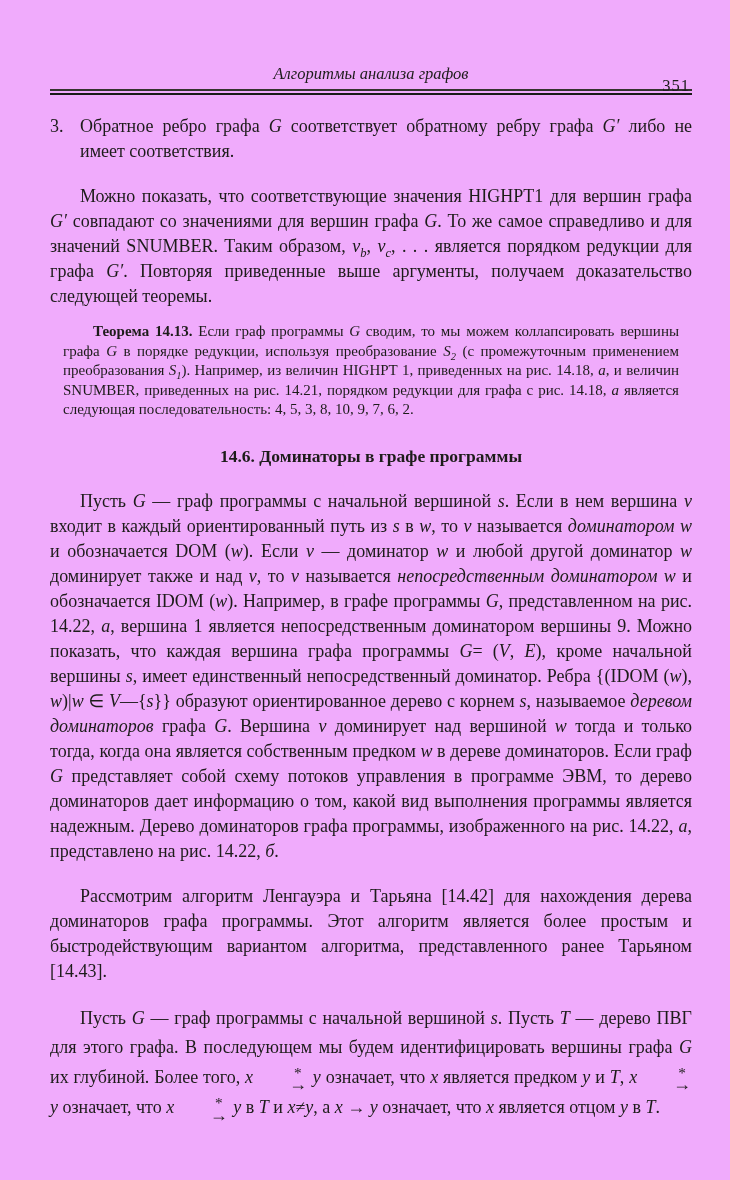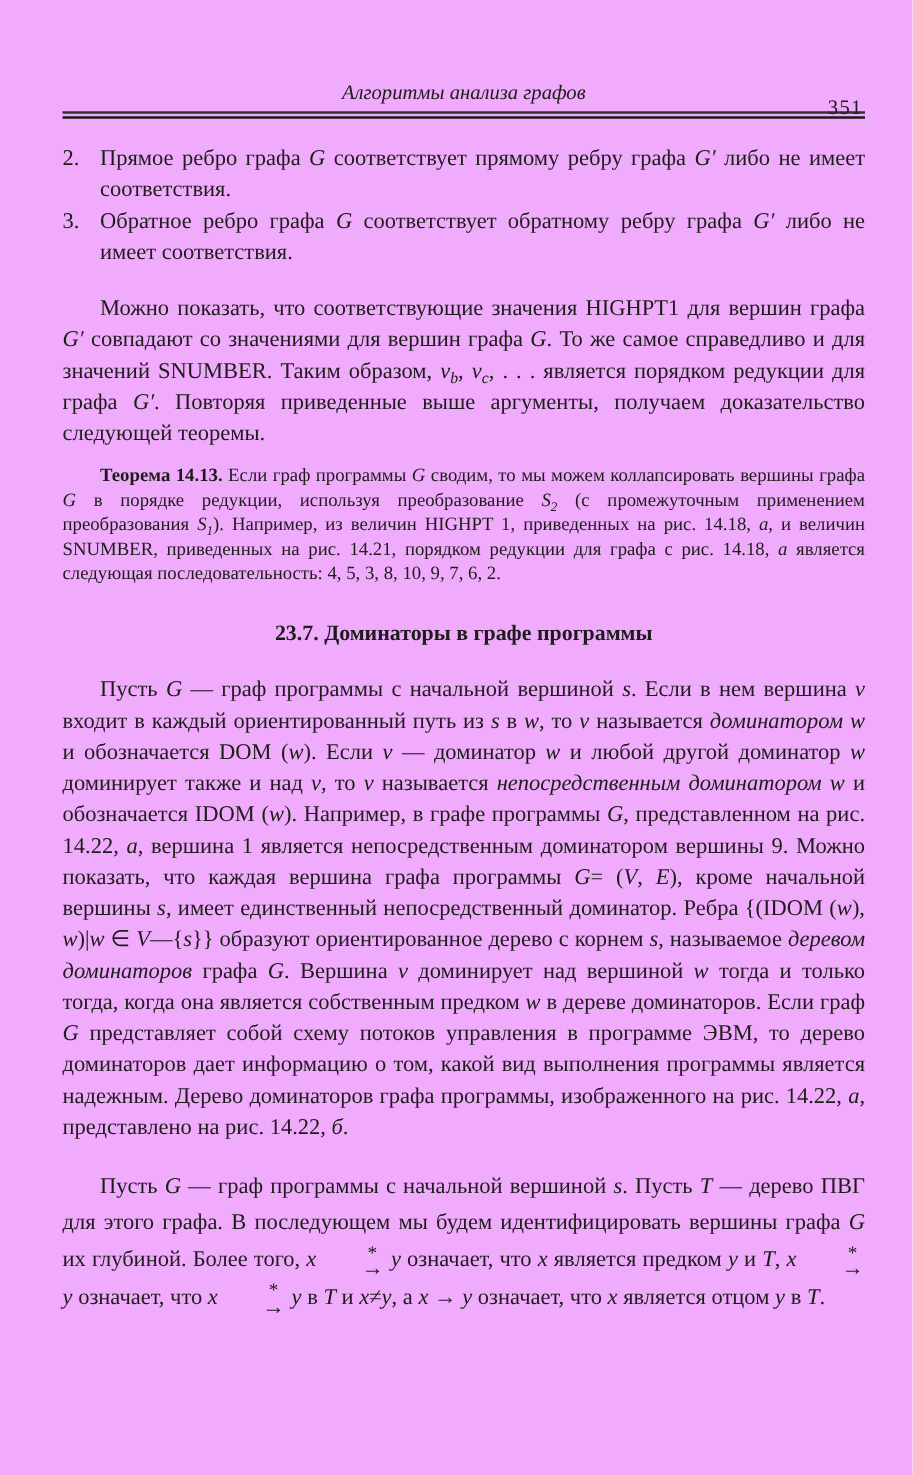--- a/index.html
+++ b/index.html
@@ -36,21 +36,21 @@
   }
   .block{text-align:justify;}
   .block-list-item{padding-left:30px;text-indent:-30px;}
   .marker{display:inline-block;width:30px;text-indent:0;}
   .block-paragraph{text-indent:30px;margin-top:20px;}
   .block-paragraph.loose{line-height:29.5px;}
   .block-theorem{
     font-size:15px;
     line-height:19.5px;
     text-indent:30px;
-    margin:13px 0 10px;
+    margin:13px 13px 10px;
   }
   .block-heading{
     text-align:center;
     font-size:17.5px;
     margin:24px 0 15px;
     text-indent:0;
   }
   .run-i{font-style:italic;}
   .run-b{font-weight:bold;}
   sub{font-style:italic;font-size:0.7em;line-height:0;}
@@ -68,21 +68,21 @@
 <body>
 
 <div class="page">
   <header class="running-head">
     <span class="head-title">Алгоритмы анализа графов</span>
     <span class="head-page">351</span>
   </header>
   <div class="rule-thin"></div>
   <div class="rule-thick"></div>
   <main class="body-text" id="content">
-      <div class="block block-list-item"><span class="marker">2.</span><span>Прямое ребро графа </span><span class="run-i">G</span><span> соответствует прямому ребру графа </span><span class="run-i">G′</span><span> либо не имеет соответствия.</span></div>
       <div class="block block-list-item"><span class="marker">3.</span><span>Обратное ребро графа </span><span class="run-i">G</span><span> соответствует обратному ребру графа </span><span class="run-i">G′</span><span> либо не имеет соответствия.</span></div>
       <div class="block block-paragraph"><span>Можно показать, что соответствующие значения HIGHPT1 для вершин графа </span><span class="run-i">G′</span><span> совпадают со значениями для вершин графа </span><span class="run-i">G</span><span>. То же самое справедливо и для значений SNUMBER. Таким образом, </span><span class="run-i">v</span><sub>b</sub><span>, </span><span class="run-i">v</span><sub>c</sub><span>, . . . является порядком редукции для графа </span><span class="run-i">G′</span><span>. Повторяя приведенные выше аргументы, получаем доказательство следующей теоремы.</span></div>
       <div class="block block-theorem"><span class="run-b">Теорема 14.13.</span><span> Если граф программы </span><span class="run-i">G</span><span> сводим, то мы можем коллапсировать вершины графа </span><span class="run-i">G</span><span> в порядке редукции, используя преобразование </span><span class="run-i">S</span><sub>2</sub><span> (с промежуточным применением преобразования </span><span class="run-i">S</span><sub>1</sub><span>). Например, из величин HIGHPT 1, приведенных на рис. 14.18, </span><span class="run-i">а</span><span>, и величин SNUMBER, приведенных на рис. 14.21, порядком редукции для графа с рис. 14.18, </span><span class="run-i">а</span><span> является следующая последовательность: 4, 5, 3, 8, 10, 9, 7, 6, 2.</span></div>
-      <div class="block block-heading"><span class="run-b">23.7. Доминаторы в графе программы</span></div>
+      <div class="block block-heading"><span class="run-b">14.6. Доминаторы в графе программы</span></div>
       <div class="block block-paragraph"><span>Пусть </span><span class="run-i">G</span><span> — граф программы с начальной вершиной </span><span class="run-i">s</span><span>. Если в нем вершина </span><span class="run-i">v</span><span> входит в каждый ориентированный путь из </span><span class="run-i">s</span><span> в </span><span class="run-i">w</span><span>, то </span><span class="run-i">v</span><span> называется </span><span class="run-i">доминатором </span><span class="run-i">w</span><span> и обозначается DOM (</span><span class="run-i">w</span><span>). Если </span><span class="run-i">v</span><span> — доминатор </span><span class="run-i">w</span><span> и любой другой доминатор </span><span class="run-i">w</span><span> доминирует также и над </span><span class="run-i">v</span><span>, то </span><span class="run-i">v</span><span> называется </span><span class="run-i">непосредственным доминатором </span><span class="run-i">w</span><span> и обозначается IDOM (</span><span class="run-i">w</span><span>). Например, в графе программы </span><span class="run-i">G</span><span>, представленном на рис. 14.22, </span><span class="run-i">а</span><span>, вершина 1 является непосредственным доминатором вершины 9. Можно показать, что каждая вершина графа программы </span><span class="run-i">G</span><span>= (</span><span class="run-i">V</span><span>, </span><span class="run-i">E</span><span>), кроме начальной вершины </span><span class="run-i">s</span><span>, имеет единственный непосредственный доминатор. Ребра {(IDOM (</span><span class="run-i">w</span><span>), </span><span class="run-i">w</span><span>)|</span><span class="run-i">w</span><span> ∈ </span><span class="run-i">V</span><span>—{</span><span class="run-i">s</span><span>}} образуют ориентированное дерево с корнем </span><span class="run-i">s</span><span>, называемое </span><span class="run-i">деревом доминаторов</span><span> графа </span><span class="run-i">G</span><span>. Вершина </span><span class="run-i">v</span><span> доминирует над вершиной </span><span class="run-i">w</span><span> тогда и только тогда, когда она является собственным предком </span><span class="run-i">w</span><span> в дереве доминаторов. Если граф </span><span class="run-i">G</span><span> представляет собой схему  потоков управления в программе ЭВМ, то дерево доминаторов дает информацию о том, какой вид выполнения программы является надежным. Дерево доминаторов графа программы, изображенного на рис. 14.22, </span><span class="run-i">а</span><span>, представлено на рис. 14.22, </span><span class="run-i">б</span><span>.</span></div>
+      <div class="block block-paragraph"><span>Рассмотрим алгоритм Ленгауэра и Тарьяна [14.42] для нахождения дерева доминаторов графа программы. Этот алгоритм является более простым и быстродействующим вариантом алгоритма, представленного ранее Тарьяном [14.43].</span></div>
       <div class="block block-paragraph loose"><span>Пусть </span><span class="run-i">G</span><span> — граф программы с начальной вершиной </span><span class="run-i">s</span><span>. Пусть </span><span class="run-i">T</span><span> — дерево ПВГ для этого графа. В последующем мы будем идентифицировать вершины графа </span><span class="run-i">G</span><span> их глубиной. Более того, </span><span class="run-i">x</span><span> </span><span class="astar"><span class="top">*</span><span class="bot">→</span></span><span> </span><span class="run-i">y</span><span> означает, что </span><span class="run-i">x</span><span> является предком </span><span class="run-i">y</span><span> и </span><span class="run-i">T</span><span>, </span><span class="run-i">x</span><span> </span><span class="astar"><span class="top">*</span><span class="bot">→</span></span><span> </span><span class="run-i">y</span><span> означает, что </span><span class="run-i">x</span><span> </span><span class="astar"><span class="top">*</span><span class="bot">→</span></span><span> </span><span class="run-i">y</span><span> в </span><span class="run-i">T</span><span> и </span><span class="run-i">x</span><span>≠</span><span class="run-i">y</span><span>, а </span><span class="run-i">x</span><span> → </span><span class="run-i">y</span><span> означает, что </span><span class="run-i">x</span><span> является отцом </span><span class="run-i">y</span><span> в </span><span class="run-i">T</span><span>.</span></div>
     </main>
 </div>
 
 </body></html>

